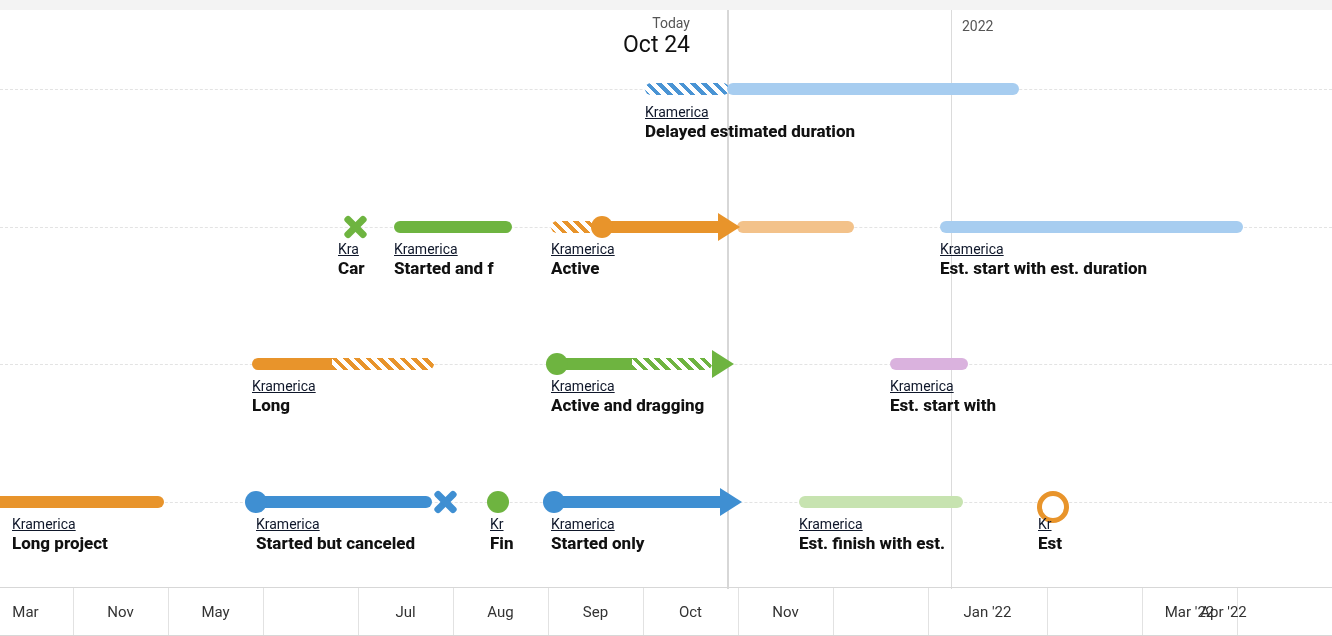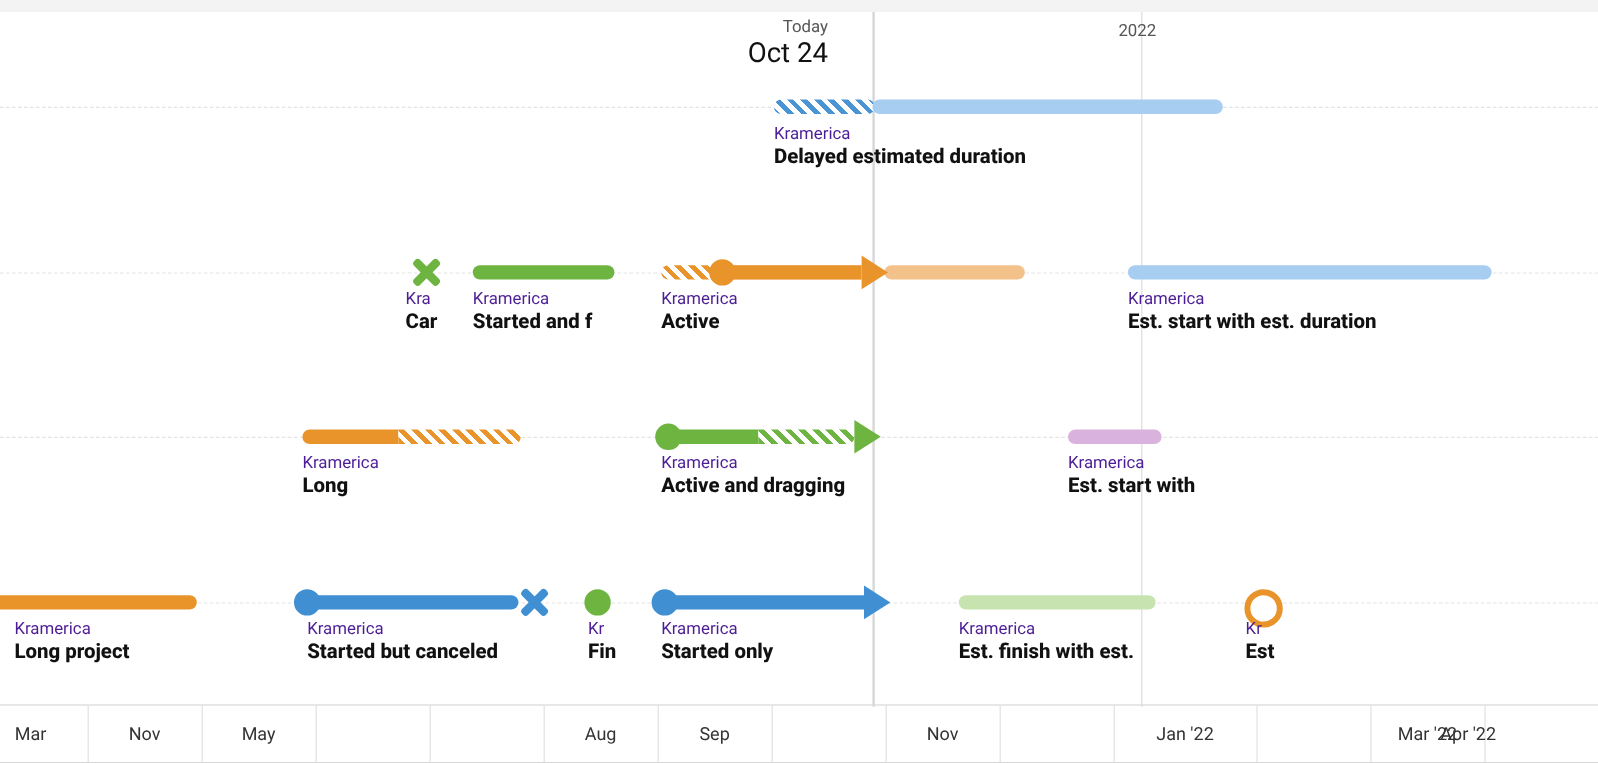--- a/index.html
+++ b/index.html
@@ -161,22 +161,23 @@
        #ffffff 4px, #ffffff 8px);
   }
 
   
   .lbl {
     position: absolute;
     white-space: nowrap;
   }
   .lbl .org {
     font-size: 14px;
-    color: #4c1d95;
+    color: #0f172a;
     line-height: 1.2;
+    text-decoration: underline;
   }
   .lbl .title {
     font-size: 17px;
     font-weight: 800;
     line-height: 1.25;
   }
 
   
   .clip { overflow:hidden; }
 </style>
@@ -192,21 +193,21 @@
   <div class="lane-line" style="top:364px"></div>
   <div class="lane-line" style="top:502px"></div>
 
   <div class="vline" style="left:727px"></div>
   <div class="vline year" style="left:951px"></div>
 
   <div class="today-block" style="left:595px; width:95px">
     <div class="small">Today</div>
     <div class="big">Oct 24</div>
   </div>
-  <div class="year-label" style="left:932px">2022</div>
+  <div class="year-label" style="left:962px">2022</div>
 
   <div class="bar hatch-blue" style="left:645px; top:83px; width:84px"></div>
   <div class="bar c-skyblue" style="left:727px; top:83px; width:292px"></div>
   <div class="lbl" style="left:645px; top:104px">
     <div class="org">Kramerica</div>
     <div class="title">Delayed estimated duration</div>
   </div>
 
   <div class="xmark" style="left:354px; top:227px">
     <style></style>
@@ -309,29 +310,35 @@
     <div class="tick" style="left:73px"></div>
     <div class="month" style="left:73px; width:95px">
         <span>Nov</span>
       </div>
     <div class="tick" style="left:168px"></div>
     <div class="month" style="left:168px; width:95px">
         <span>May</span>
       </div>
     <div class="tick" style="left:263px"></div>
     <div class="tick" style="left:358px"></div>
+    <div class="month" style="left:358px; width:95px">
+        <span>Jul</span>
+      </div>
     <div class="tick" style="left:453px"></div>
     <div class="month" style="left:453px; width:95px">
         <span>Aug</span>
       </div>
     <div class="tick" style="left:548px"></div>
     <div class="month" style="left:548px; width:95px">
         <span>Sep</span>
       </div>
     <div class="tick" style="left:643px"></div>
+    <div class="month" style="left:643px; width:95px">
+        <span>Oct</span>
+      </div>
     <div class="tick" style="left:738px"></div>
     <div class="month" style="left:738px; width:95px">
         <span>Nov</span>
       </div>
     <div class="tick" style="left:833px"></div>
     <div class="tick" style="left:928px"></div>
     <div class="month" style="left:928px; width:119px">
         <span>Jan '22</span>
       </div>
     <div class="tick" style="left:1047px"></div>

